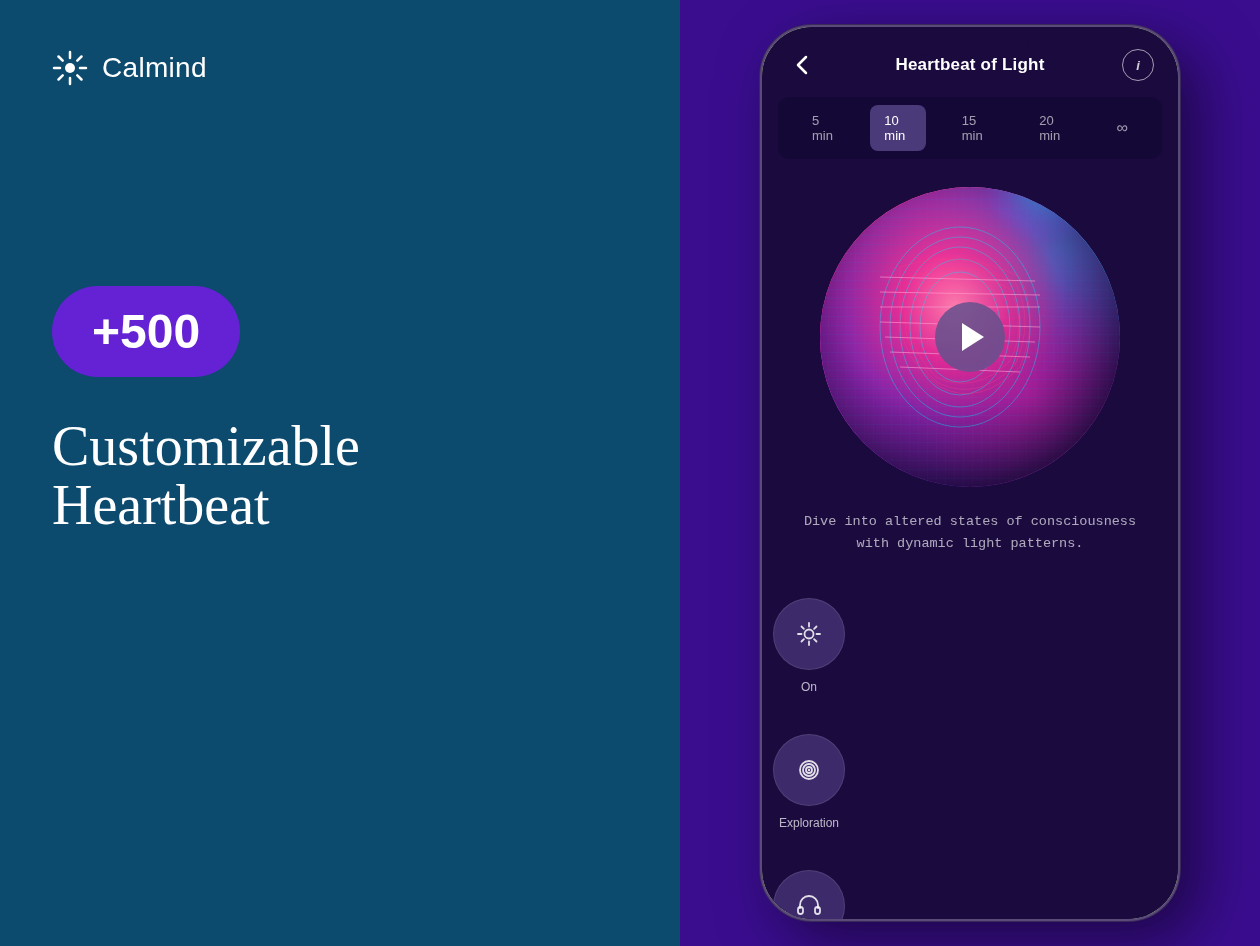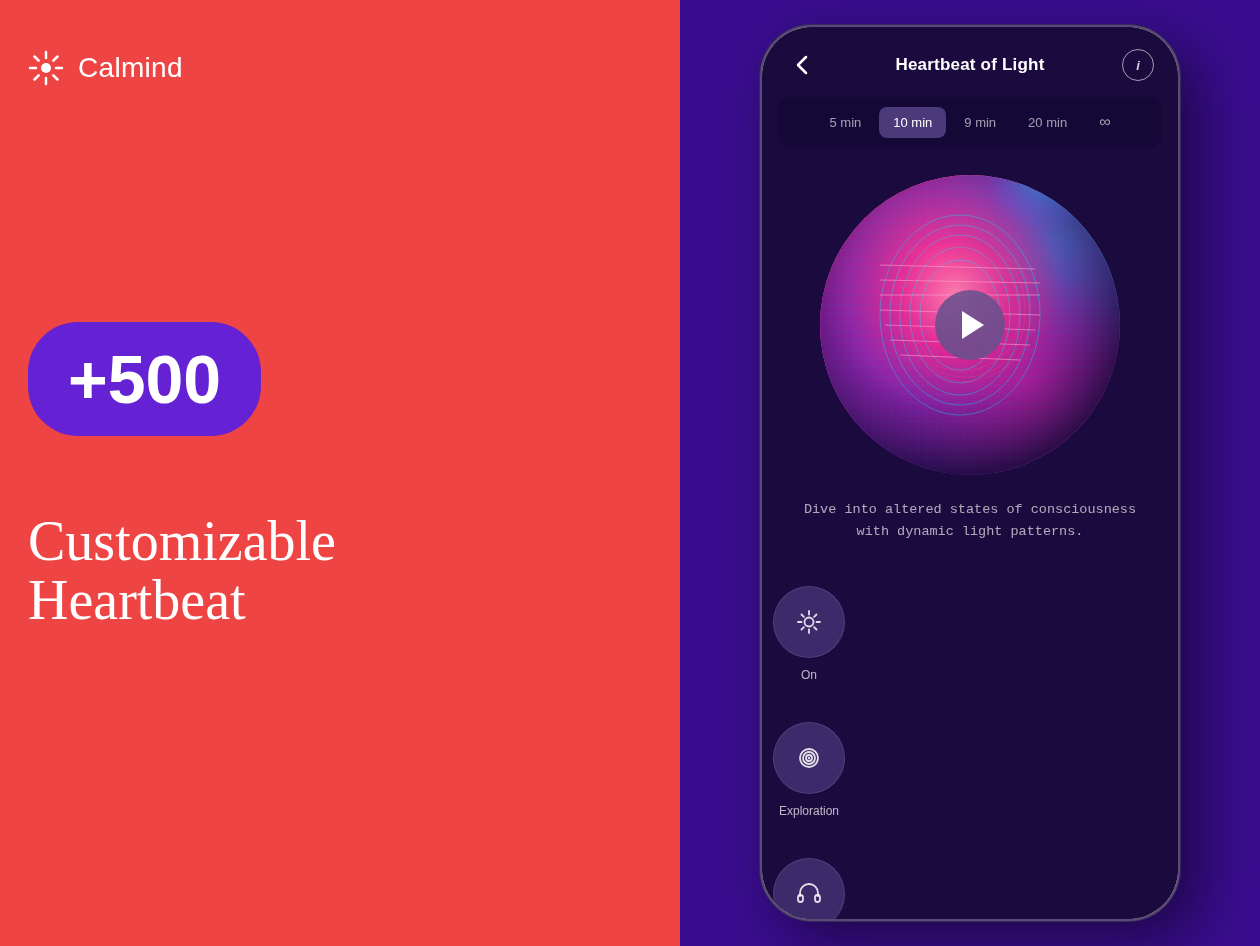--- a/index.html
+++ b/index.html
@@ -11,26 +11,25 @@
       font-family: -apple-system, BlinkMacSystemFont, 'Segoe UI', sans-serif;
       background: #3a0d8f;
       display: flex;
       position: relative;
     }
 
     
     .left-panel {
       width: 680px;
       height: 946px;
-      background: #ef4444;
+      background: #0c4a6e;
       display: flex;
       flex-direction: column;
-      padding: 50px 28px;
+      padding: 50px 52px;
       position: relative;
-      gap: 36px;
     }
 
     .logo-area {
       display: flex;
       align-items: center;
       gap: 14px;
     }
 
     .logo-icon {
       color: #ffffff;
@@ -41,21 +40,21 @@
       color: #ffffff;
       font-size: 28px;
       font-weight: 500;
       letter-spacing: 0.3px;
     }
 
     .badge {
       display: inline-block;
       background: #6422d4;
       color: #ffffff;
-      font-size: 68px;
+      font-size: 48px;
       font-weight: 700;
       padding: 18px 40px;
       border-radius: 50px;
       margin-top: 200px;
       margin-bottom: 40px;
       width: fit-content;
     }
 
     .headline {
       color: #ffffff;
@@ -160,21 +159,21 @@
       justify-content: center;
       border: 1.5px solid rgba(255,255,255,0.6);
       border-radius: 50%;
     }
 
     
     .duration-row {
       display: flex;
       align-items: center;
       justify-content: center;
-      gap: 4px;
+      gap: 22px;
       padding: 8px 20px;
       background: #140836;
       margin: 0 16px;
       border-radius: 12px;
       flex-shrink: 0;
     }
 
     .duration-pill {
       color: rgba(255,255,255,0.6);
       font-size: 13px;
@@ -416,21 +415,21 @@
         </div>
         <span class="header-title">Heartbeat of Light</span>
         <div class="info-btn">
           <span style="font-size:13px;font-style:italic;font-weight:600;color:rgba(255,255,255,0.8);">i</span>
         </div>
       </div>
 
       <div class="duration-row">
         <div class="duration-pill">5 min</div>
         <div class="duration-pill active">10 min</div>
-        <div class="duration-pill">9 min</div>
+        <div class="duration-pill">15 min</div>
         <div class="duration-pill">20 min</div>
         <div class="duration-infinity">∞</div>
       </div>
 
       <div class="album-art-wrapper">
         <div class="album-art-circle">
           <div class="album-art-bg"></div>
           <div class="album-art-overlay"></div>
 
           <svg style="position:absolute;width:100%;height:100%;top:0;left:0;border-radius:50%" viewBox="0 0 300 300">

